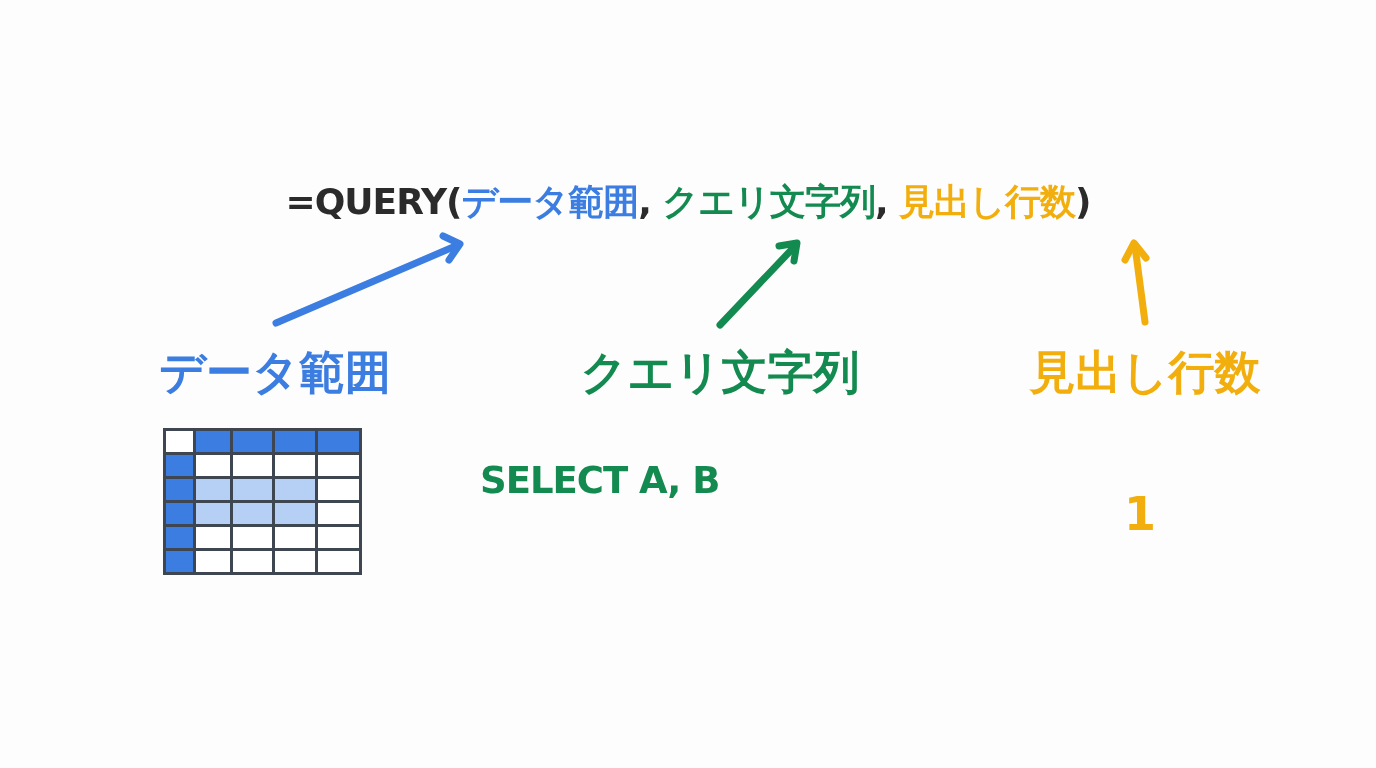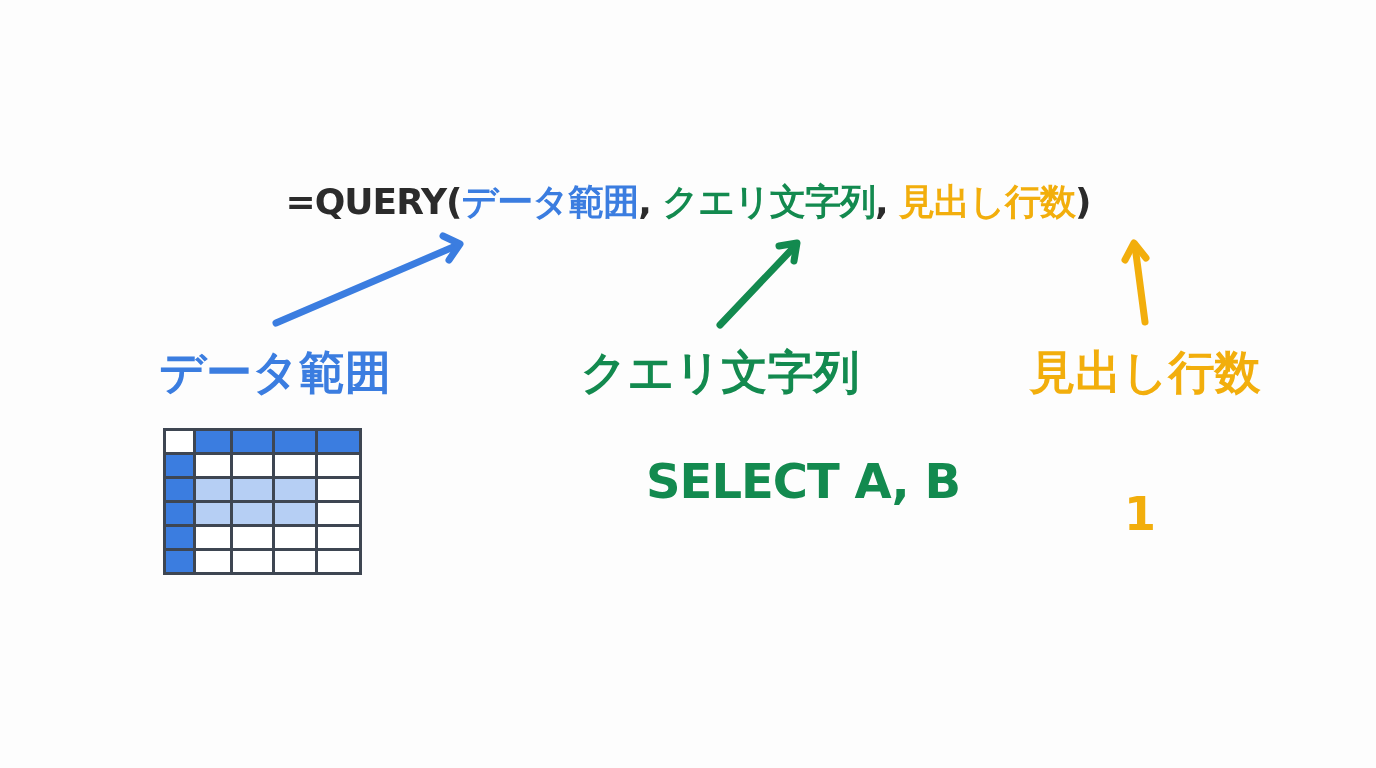--- a/index.html
+++ b/index.html
@@ -19,21 +19,21 @@
   .c-amber { color: #f2ae0c; }
   .label {
     position: absolute; font-size: 46px; font-weight: bold;
     text-align: center; white-space: nowrap; line-height: 60px;
   }
   #label-range { left: 120px; top: 342px; width: 310px; }
   #label-query { left: 540px; top: 342px; width: 360px; }
   #label-header { left: 985px; top: 342px; width: 320px; }
   .query-example {
     position: absolute; left: 480px; top: 446px; width: 480px;
-    text-align: right; font-size: 48px; font-weight: bold;
+    text-align: left; font-size: 37px; font-weight: bold;
     line-height: 70px; color: #138a4f; letter-spacing: -1px;
   }
   .header-value {
     position: absolute; left: 1090px; top: 484px; width: 100px;
     text-align: center; font-size: 46px; font-weight: bold;
     line-height: 60px; color: #f2ae0c;
   }
   svg.arrows { position: absolute; left: 0; top: 0; }
   .grid {
     position: absolute; left: 163px; top: 428px;

